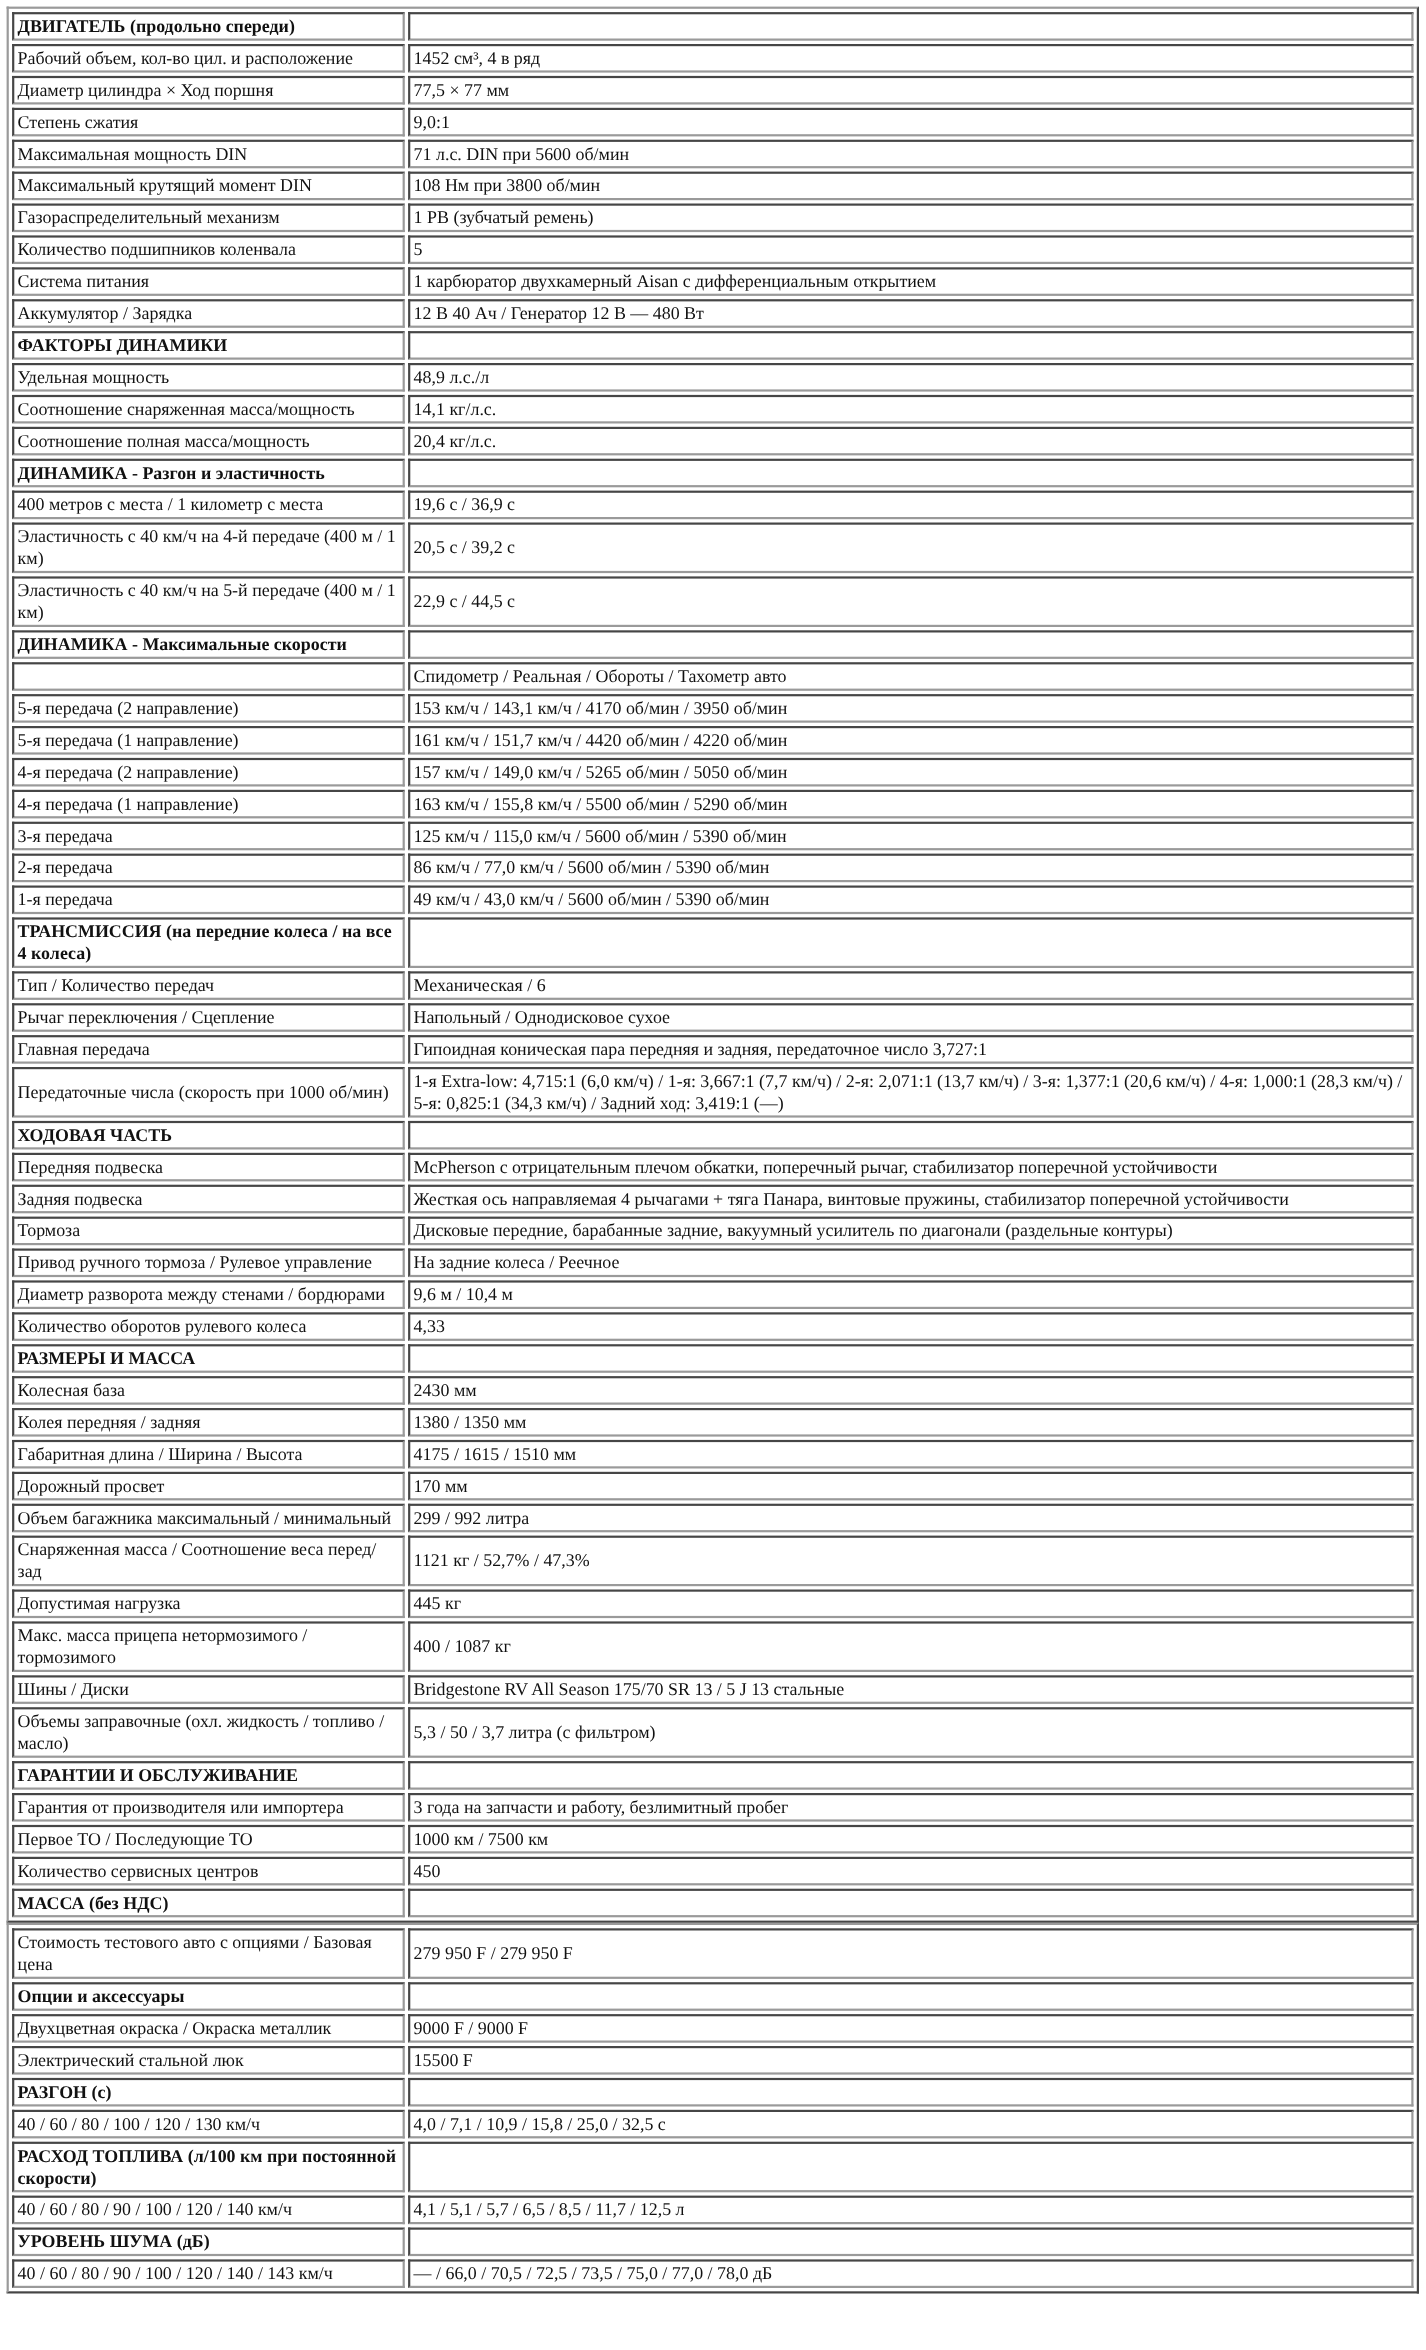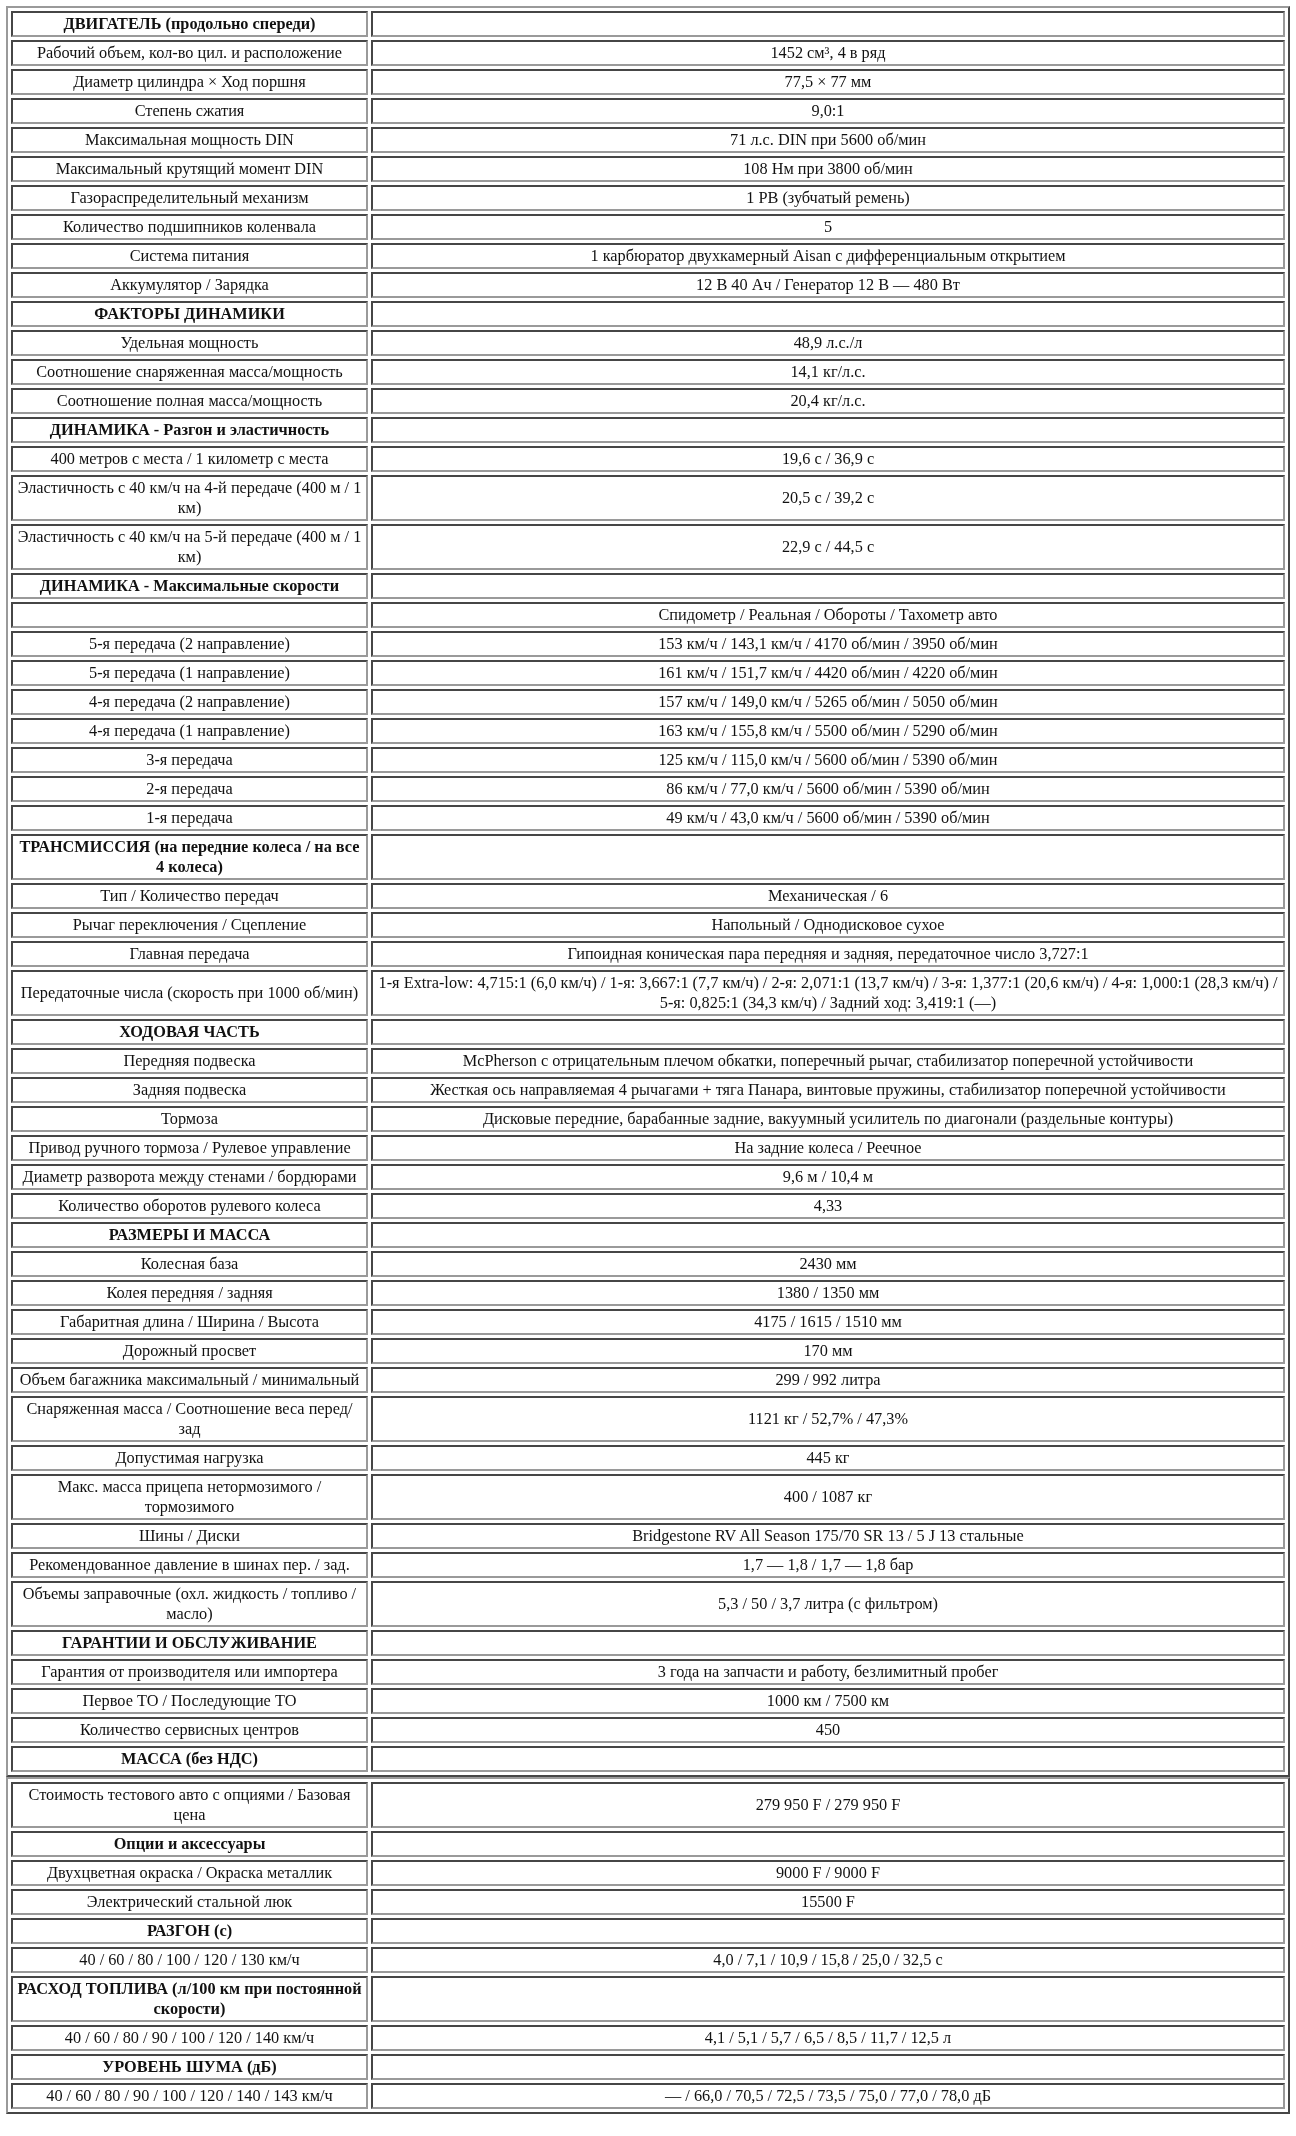--- a/index.html
+++ b/index.html
@@ -1,18 +1,18 @@
 <!DOCTYPE html>
 <html><head>
 <meta charset="utf-8">
 <style>
   html, body { margin: 0; padding: 0; background: #ffffff; }
   body { width: 1296px; height: 2136px; overflow: hidden; position: relative;
          font-family: "Liberation Serif", serif; color: #111; }
-  .wrap { position: absolute; left: 6px; top: 6px; width: 1284px; text-align: center; }
+  .wrap { position: absolute; left: 6px; top: 6px; width: 1284px; }
   table.specs { border: 2px outset #9a9a9a; border-spacing: 3px; width: 1284px;
                 table-layout: fixed; border-collapse: separate; }
   table.specs + table.specs { margin-top: 0px; }
   table.specs td { border: 2px inset #9a9a9a; padding: 1px 3px;
                    font-size: 16.3px; line-height: 20px; vertical-align: middle;
                    height: 20px; }
   col.c1 { width: 357px; }
   tr.section td.label { font-weight: bold; }
 </style>
 </head>
@@ -215,24 +215,20 @@
         </tr>
         <tr class="row">
           <td class="label">Макс. масса прицепа нетормозимого / тормозимого</td>
           <td class="value">400 / 1087 кг</td>
         </tr>
         <tr class="row">
           <td class="label">Шины / Диски</td>
           <td class="value">Bridgestone RV All Season 175/70 SR 13 / 5 J 13 стальные</td>
         </tr>
         <tr class="row">
-          <td class="label">Рекомендованное давление в шинах пер. / зад.</td>
-          <td class="value">1,7 — 1,8 / 1,7 — 1,8 бар</td>
-        </tr>
-        <tr class="row">
           <td class="label">Объемы заправочные (охл. жидкость / топливо / масло)</td>
           <td class="value">5,3 / 50 / 3,7 литра (с фильтром)</td>
         </tr>
         <tr class="section">
           <td class="label">ГАРАНТИИ И ОБСЛУЖИВАНИЕ</td>
           <td class="value"></td>
         </tr>
         <tr class="row">
           <td class="label">Гарантия от производителя или импортера</td>
           <td class="value">3 года на запчасти и работу, безлимитный пробег</td>

